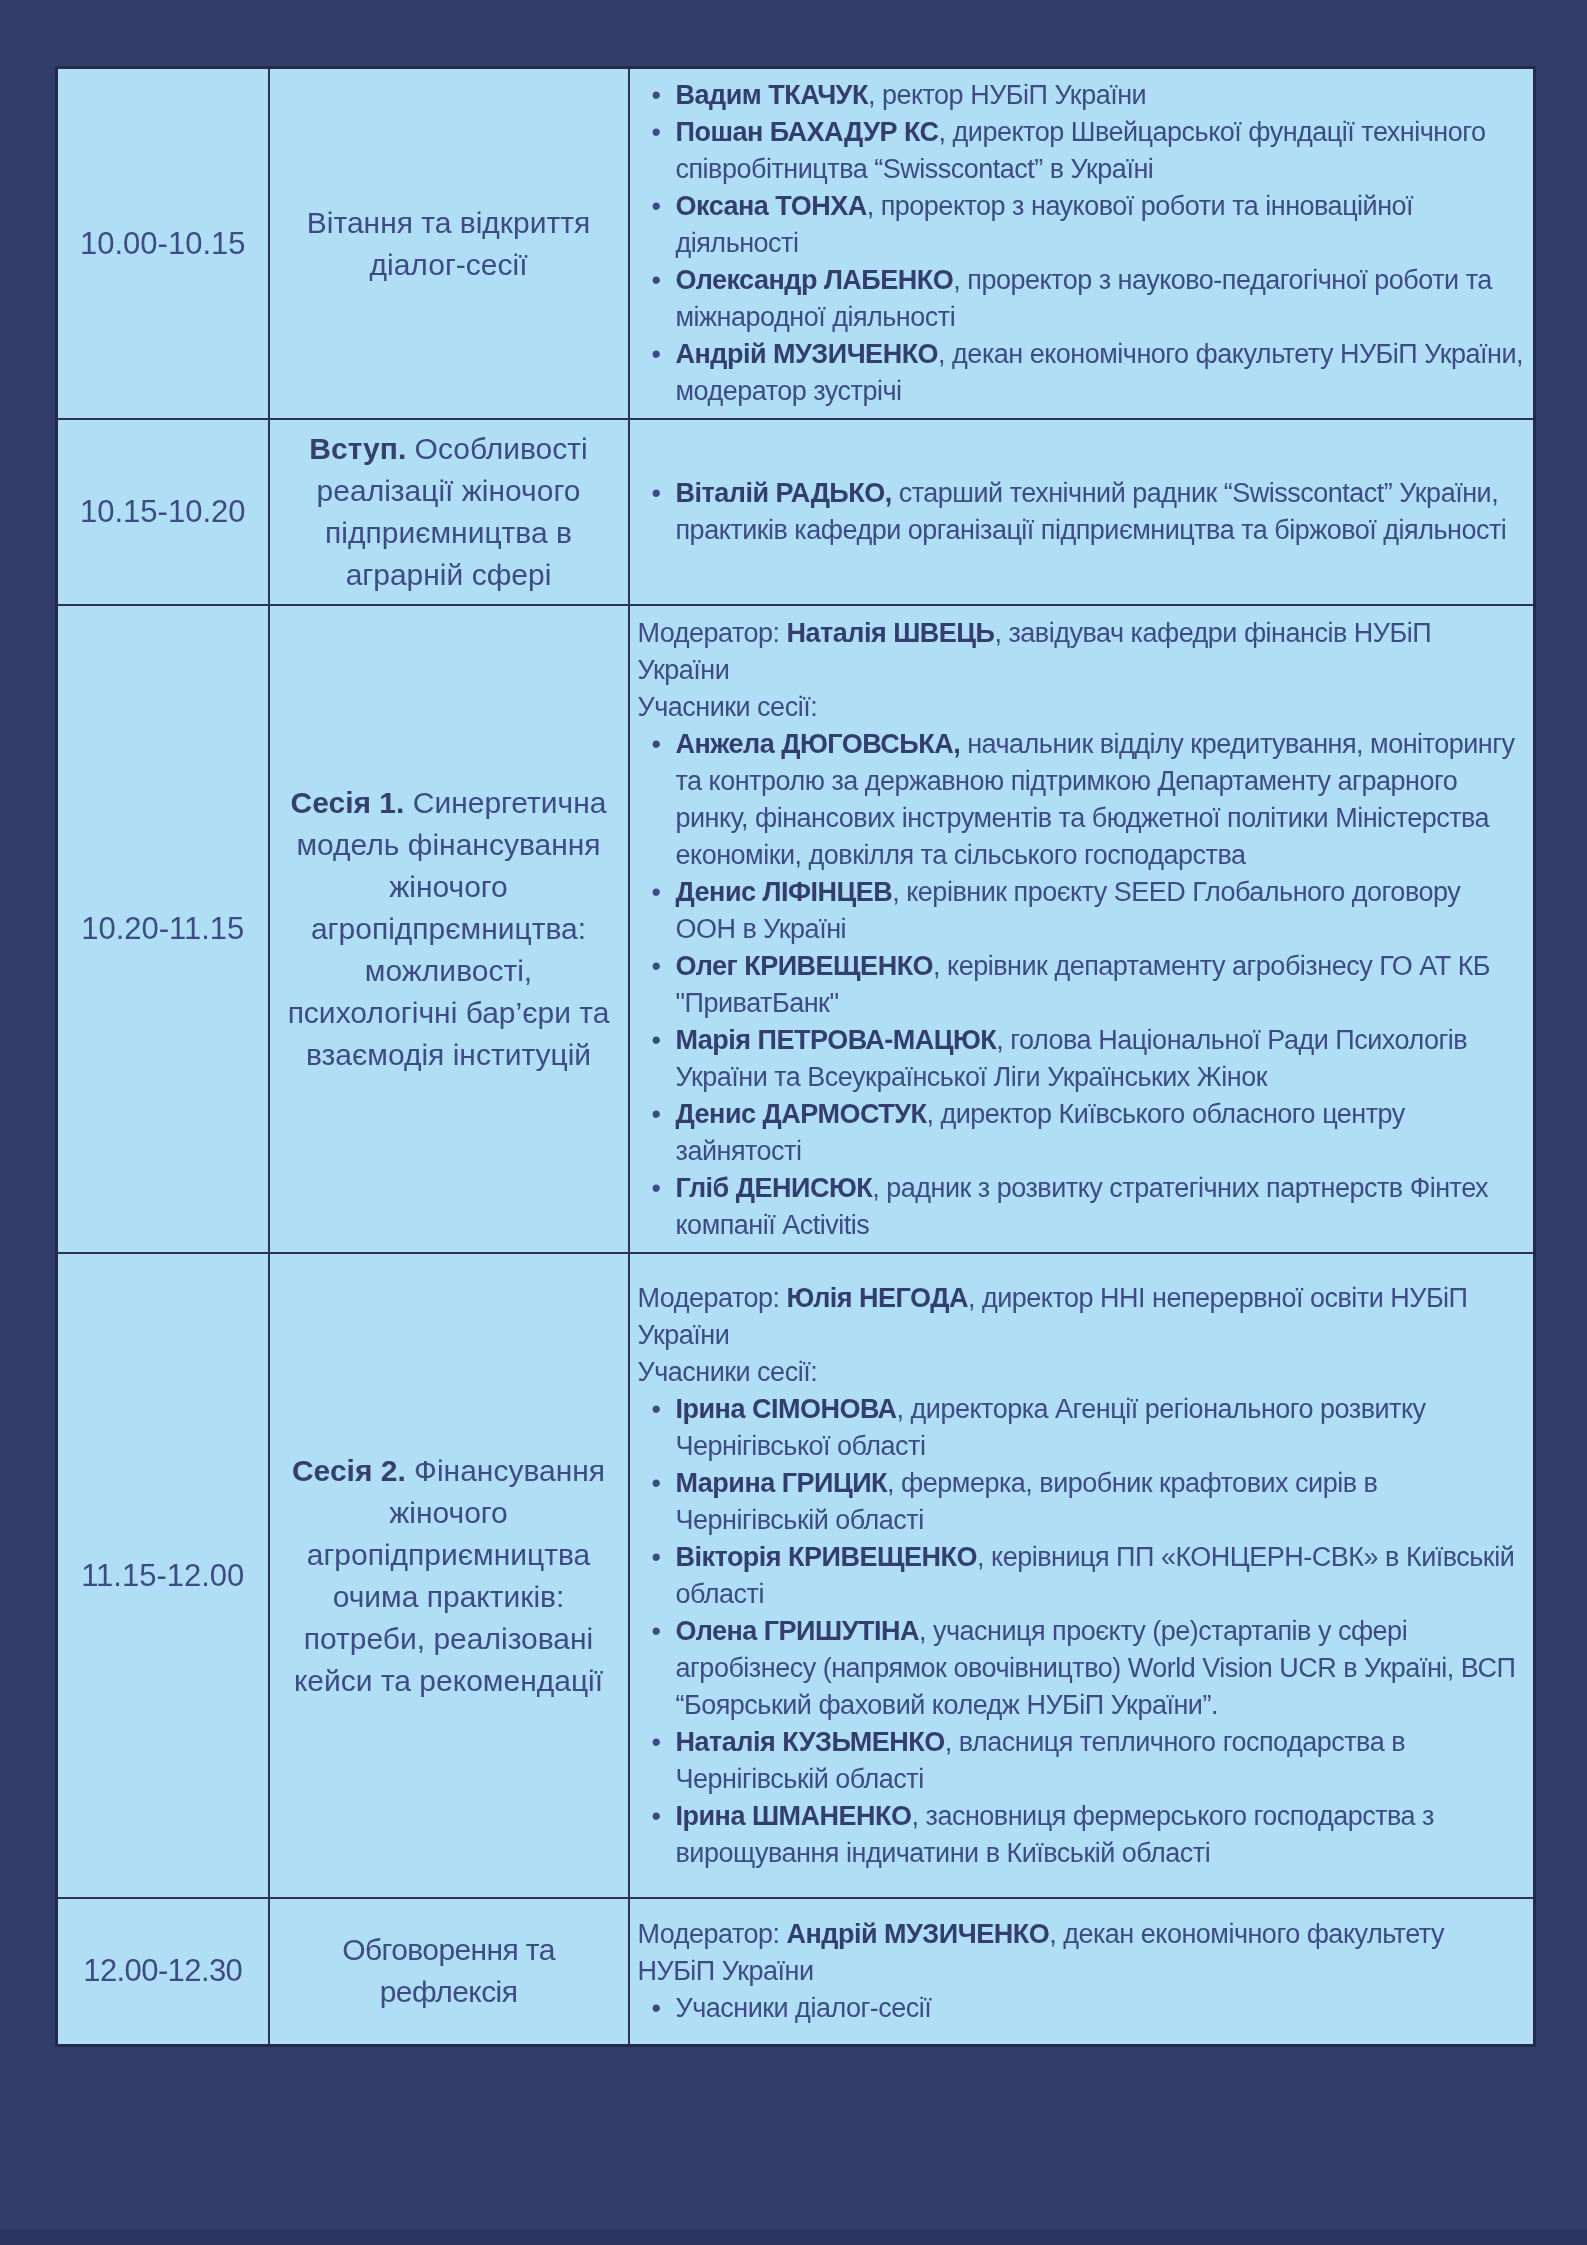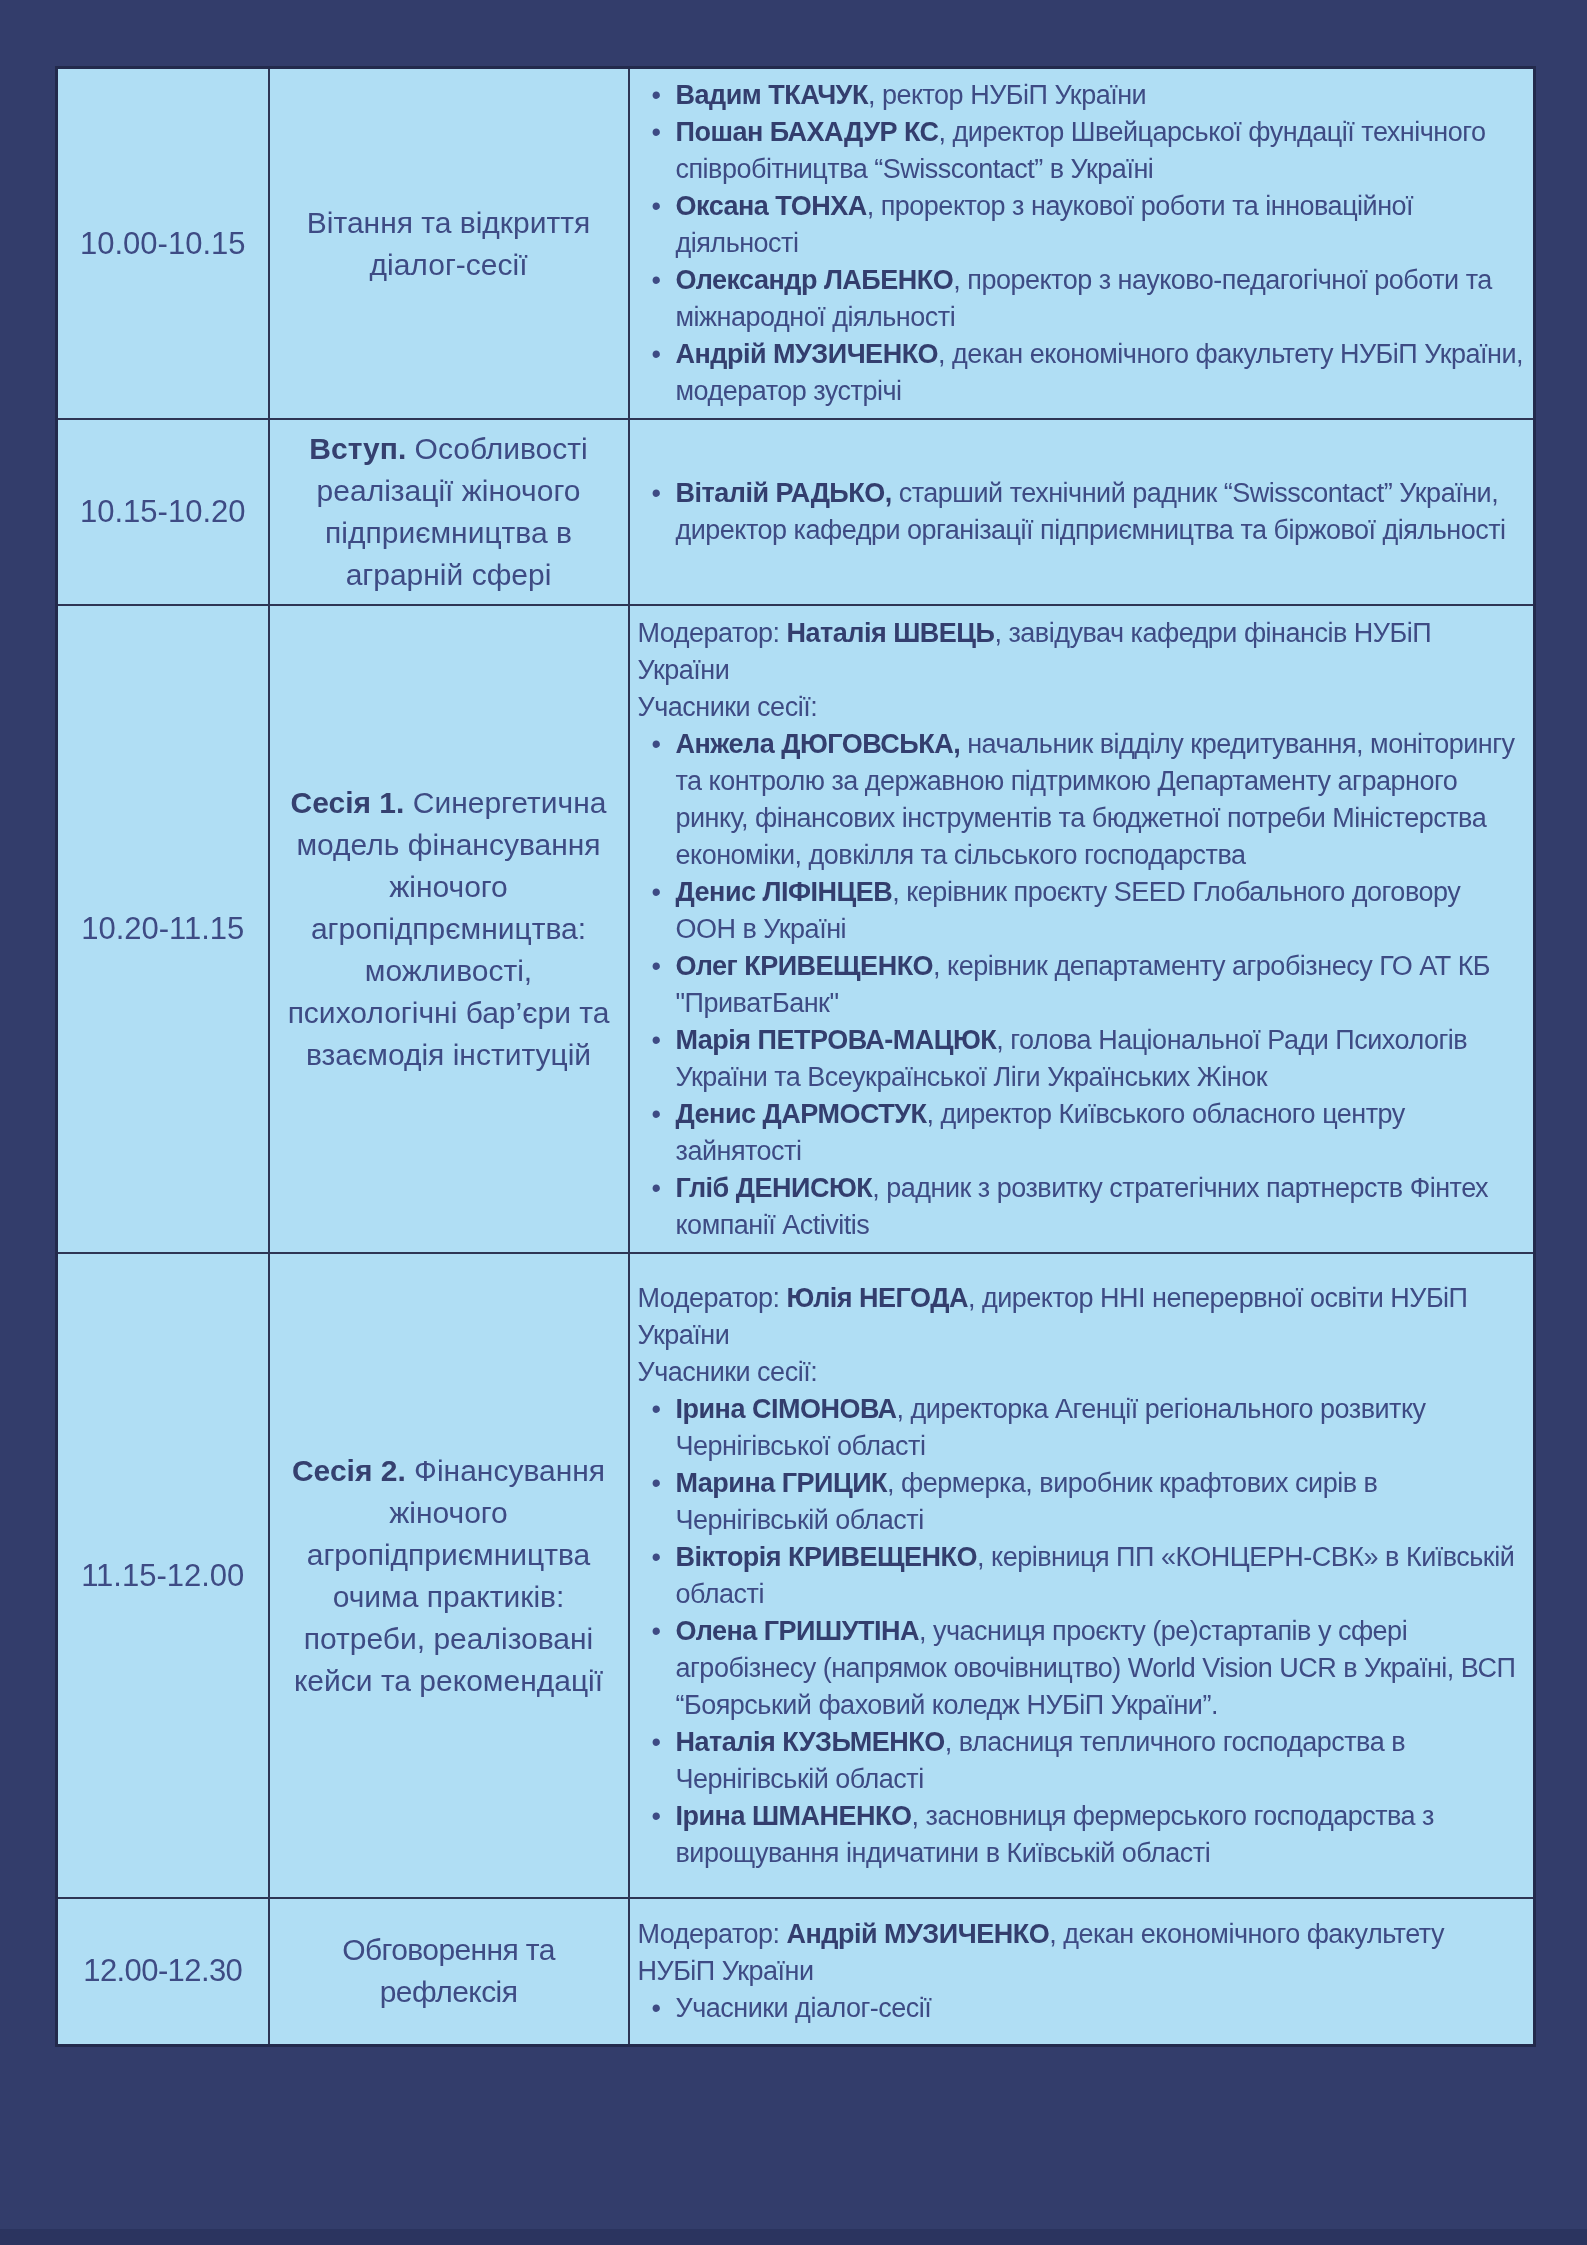--- a/index.html
+++ b/index.html
@@ -128,36 +128,36 @@
       </td>
     </tr>
 
     <tr class="h-r2">
       <td class="time">10.15-10.20</td>
       <td class="agenda"><b>Вступ.</b><span> Особливості реалізації жіночого підприємництва в аграрній сфері</span></td>
       <td class="part">
         <ul class="plist">
           <li>
                 <span class="dot">•</span>
-                <span class="li-text"><b>Віталій РАДЬКО,</b><span> старший технічний радник “Swisscontact” України, директор кафедри організації підприємництва та біржової діяльності</span></span>
+                <span class="li-text"><b>Віталій РАДЬКО,</b><span> старший технічний радник “Swisscontact” України, практиків кафедри організації підприємництва та біржової діяльності</span></span>
               </li>
         </ul>
       </td>
     </tr>
 
     <tr class="h-r3">
       <td class="time">10.20-11.15</td>
       <td class="agenda"><b>Сесія 1.</b><span> Синергетична модель фінансування жіночого агропідпрємництва: можливості, психологічні бар’єри та взаємодія інституцій</span></td>
       <td class="part">
         <div class="mod-line"><span>Модератор: </span><b>Наталія ШВЕЦЬ</b><span>, завідувач кафедри фінансів НУБіП України</span></div>
         <div class="sess-label">Учасники сесії:</div>
         <ul class="plist">
           <li>
                 <span class="dot">•</span>
-                <span class="li-text"><b>Анжела ДЮГОВСЬКА,</b><span> начальник відділу кредитування, моніторингу та контролю за державною підтримкою Департаменту аграрного ринку, фінансових інструментів та бюджетної потреби Міністерства економіки, довкілля та сільського господарства</span></span>
+                <span class="li-text"><b>Анжела ДЮГОВСЬКА,</b><span> начальник відділу кредитування, моніторингу та контролю за державною підтримкою Департаменту аграрного ринку, фінансових інструментів та бюджетної політики Міністерства економіки, довкілля та сільського господарства</span></span>
               </li>
           <li>
                 <span class="dot">•</span>
                 <span class="li-text"><b>Денис ЛІФІНЦЕВ</b><span>, керівник проєкту SEED Глобального договору ООН в Україні</span></span>
               </li>
           <li>
                 <span class="dot">•</span>
                 <span class="li-text"><b>Олег КРИВЕЩЕНКО</b><span>, керівник департаменту агробізнесу ГО АТ КБ "ПриватБанк"</span></span>
               </li>
           <li>

